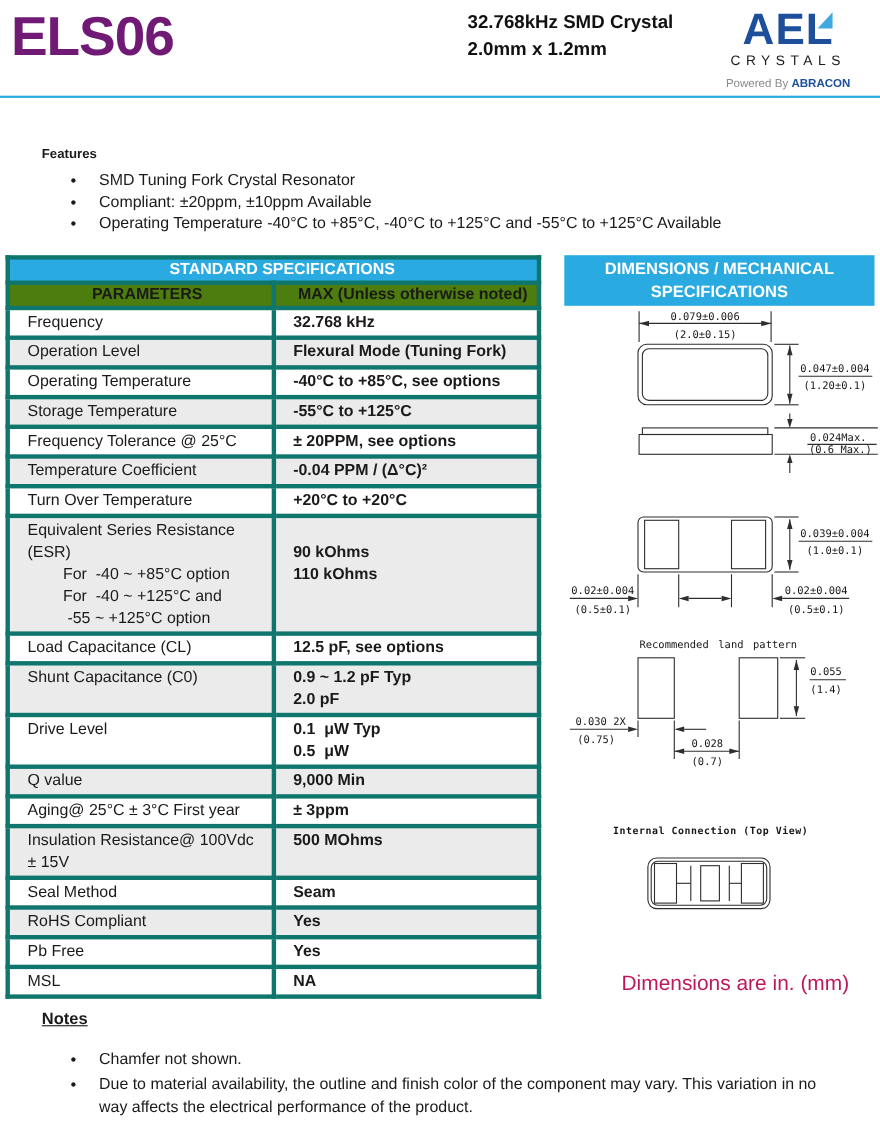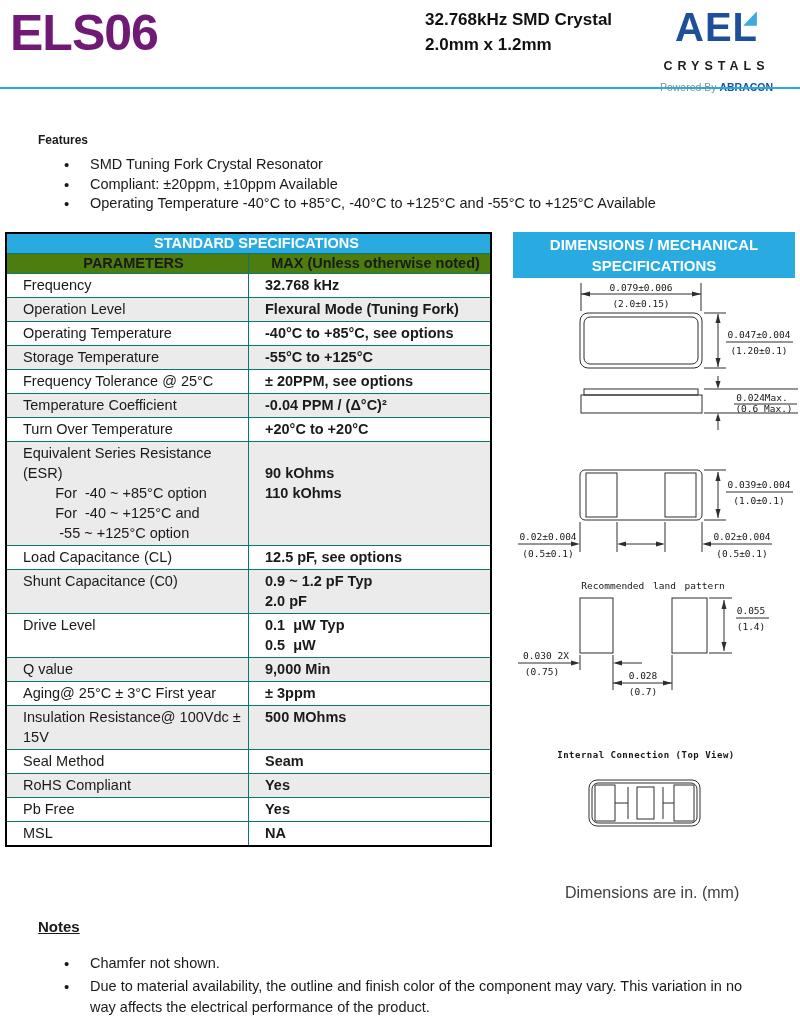--- a/index.html
+++ b/index.html
@@ -7,50 +7,50 @@
   body { width:800px; height:1022px; position:relative; font-family:"Liberation Sans",sans-serif; color:#1a1a1a; }
   .page { position:absolute; inset:0; width:800px; height:1022px; background:#fff; overflow:hidden; }
 
   
   .product-title { position:absolute; left:10px; top:4px; font-size:50px; font-weight:600; letter-spacing:-1px; color:#701a75; }
   .subtitle { position:absolute; left:425px; top:7px; font-size:17px; font-weight:bold; line-height:25px; color:#111; }
   .logo { position:absolute; left:644px; top:7px; width:145px; text-align:center; }
   .logo-mark { position:relative; display:inline-block; line-height:1; }
   .logo-mark .ael { font-size:40px; font-weight:bold; letter-spacing:1px; color:var(--navy,#1d4f9b); }
   .logo-mark .tri { position:absolute; right:0px; top:3px; width:17px; height:17px; fill:var(--lblue,#3fa9e0); }
-  .logo .crystals { font-size:12.5px; font-weight:700; letter-spacing:5px; color:#1c1c1c; margin-top:12px; }
+  .logo .crystals { font-size:12.5px; font-weight:400; letter-spacing:5px; color:#1c1c1c; margin-top:1px; }
   .logo .powered { font-size:10.5px; color:#8b8b8b; margin-top:8px; }
   .logo .powered .abracon { color:var(--navy,#1d4f9b); font-weight:bold; }
   .rule { position:absolute; left:0; top:87px; width:800px; height:2px; background:var(--accent,#29abe2); }
 
   
   .features-head { position:absolute; left:38px; top:133px; font-size:12px; font-weight:bold; }
   .features-list { position:absolute; left:62px; top:155px; width:700px; list-style:none; }
   .features-list li, .notes-list li { font-size:14.5px; line-height:19.5px; padding-left:28px; position:relative; }
   .features-list li::before, .notes-list li::before { content:"\2022"; position:absolute; left:2px; font-size:15px; }
 
   
   table.spec { position:absolute; left:5px; top:232px; width:487px; border-collapse:collapse; border:2px solid #000; table-layout:fixed; }
-  table.spec th, table.spec td { border:1px solid #0f766e; font-size:14.5px; vertical-align:top;padding-left:16px; }
+  table.spec th, table.spec td { border:4px solid #0f766e; font-size:14.5px; vertical-align:top;padding-left:16px; }
   th.tbl-title { background:var(--accent,#29abe2); color:#fff; font-size:15px; font-weight:bold; padding:1px 0 2px; text-align:center; }
   th.col-h { font-weight:bold; text-align:center; padding:1px 4px 2px; background:#4d7c0f; }
   td.param { width:267px; padding:1px 6px 2px; line-height:20px; white-space:pre-wrap; }
   td.value { padding:1px 6px 2px 8px; line-height:20px; font-weight:bold; white-space:pre-wrap; }
   tr.alt { background:var(--alt,#ebebeb); }
 
   
   .dim-head { position:absolute; left:513px; top:232px; width:282px; background:var(--accent,#29abe2); color:#fff; font-size:15px; font-weight:bold; text-align:center; line-height:21px; padding:2px 0; }
   .dim-head span { display:block; }
   svg.drawings { position:absolute; left:510px; top:280px; width:290px; height:570px; }
   svg.drawings line, svg.drawings rect, svg.drawings path { stroke:#2e2e2e; stroke-width:1; fill:none; }
   svg.drawings polygon.arr { fill:#2e2e2e; stroke:none; }
   svg.drawings text { font-family:"DejaVu Sans Mono",monospace; font-size:9.5px; fill:#161616; stroke:none; text-anchor:middle; }
   svg.drawings text.cap { font-size:9.5px; word-spacing:3px; }
   svg.drawings text.capb { font-size:9px; font-weight:bold; letter-spacing:0.5px; }
-  .units-note { position:absolute; left:565px; top:884px; font-size:16px; color:#404040; }
+  .units-note { position:absolute; left:565px; top:884px; font-size:19px; color:#be185d; }
 
   
   .notes-head { position:absolute; left:38px; top:918px; font-size:15px; font-weight:bold; text-decoration:underline; }
   .notes-list { position:absolute; left:62px; top:953px; width:690px; list-style:none; }
   .notes-list li { line-height:21.5px; margin-bottom:1px; }
 </style>
 </head>
 <body>
 
 <div class="page">

